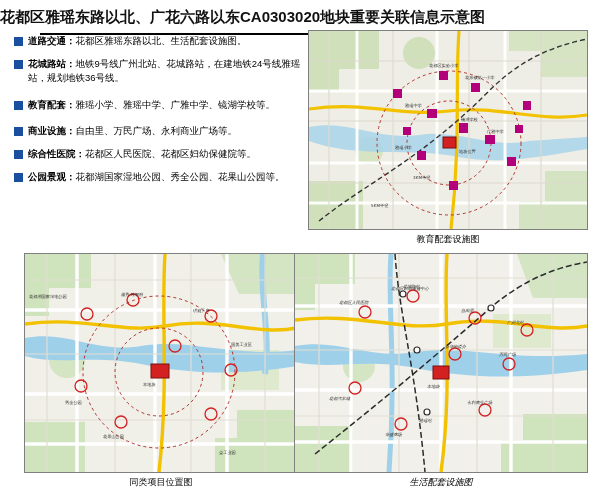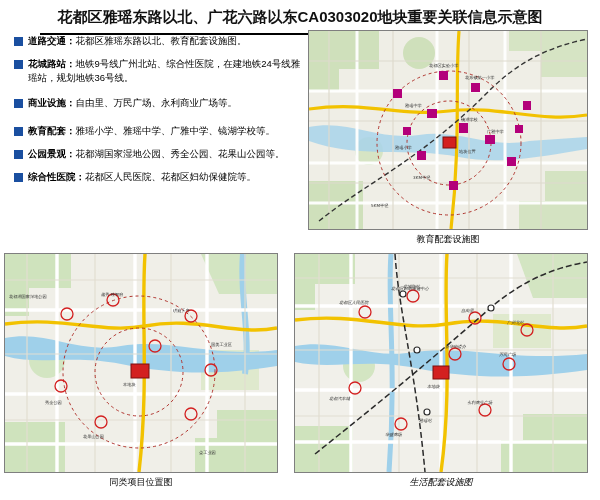--- a/index.html
+++ b/index.html
@@ -8,21 +8,21 @@
     background:#ffffff;
     font-family:"Liberation Sans","DejaVu Sans",sans-serif;
     color:#000;
     overflow:hidden;
     position:relative;
   }
   .page{width:600px;height:500px;position:relative;}
 
   
   .title{
-    text-align:center;
+    text-align:left;
     font-size:15px;
     font-weight:bold;
     letter-spacing:0px;
     padding-top:8px;
     padding-bottom:4px;
     color:#111;
   }
   .title-underline{
     width:520px;height:1.5px;background:#000;margin:2px auto 0 auto;
   }
@@ -50,21 +50,21 @@
   
   .panel{position:absolute;}
   .panel .frame{border:1px solid #7f7f7f;overflow:hidden;position:relative;background:#e8ecdf;}
   .panel .cap{
     text-align:center;font-size:9px;margin-top:3px;color:#000;
   }
 
   #panel-edu{left:308px;top:30px;}
   #panel-edu .frame{width:278px;height:198px;}
 
-  #panel-proj{left:4px;top:253px;}
+  #panel-proj{left:24px;top:253px;}
   #panel-proj .frame{width:272px;height:218px;}
 
   #panel-life{left:294px;top:253px;font-style:italic;}
   #panel-life .frame{width:292px;height:218px;}
 
   
   .mapsvg{position:absolute;left:0;top:0;}
 </style>
 </head>
 <body>
@@ -74,56 +74,56 @@
   <div>
     <div class="title">花都区雅瑶东路以北、广花六路以东CA0303020地块重要关联信息示意图</div>
     <div class="title-underline"></div>
   </div>
 
   <div class="info-block">
 
     <div class="info-row">
       <div class="bullet"></div>
       <div class="info-text">
-        <span class="lbl">道路交通：</span><span>花都区雅瑶东路以北、教育配套设施图。</span>
+        <span class="lbl">道路交通：</span><span>花都区雅瑶东路以北、生活配套设施图。</span>
       </div>
     </div>
 
     <div class="info-row">
       <div class="bullet"></div>
       <div class="info-text">
-        <span class="lbl">花城路站：</span><span>地铁9号线广州北站、综合性医院，在建地铁24号线雅瑶站，规划地铁36号线。</span>
+        <span class="lbl">花城路站：</span><span>地铁9号线广州北站、花城路站，在建地铁24号线雅瑶站，规划地铁36号线。</span>
+      </div>
+    </div>
+
+    <div class="info-row" style="margin-top:14px;">
+      <div class="bullet"></div>
+      <div class="info-text">
+        <span class="lbl">教育配套：</span><span>雅瑶小学、雅瑶中学、广雅中学、镜湖学校等。</span>
       </div>
     </div>
 
     <div class="info-row" style="margin-top:12px;">
       <div class="bullet"></div>
       <div class="info-text">
         <span class="lbl">商业设施：</span><span>自由里、万民广场、永利商业广场等。</span>
       </div>
     </div>
 
-    <div class="info-row" style="margin-top:14px;">
-      <div class="bullet"></div>
-      <div class="info-text">
-        <span class="lbl">教育配套：</span><span>雅瑶小学、雅瑶中学、广雅中学、镜湖学校等。</span>
-      </div>
-    </div>
-
     <div class="info-row">
       <div class="bullet"></div>
       <div class="info-text">
+        <span class="lbl">综合性医院：</span><span>花都区人民医院、花都区妇幼保健院等。</span>
+      </div>
+    </div>
+
+    <div class="info-row">
+      <div class="bullet"></div>
+      <div class="info-text">
         <span class="lbl">公园景观：</span><span>花都湖国家湿地公园、秀全公园、花果山公园等。</span>
-      </div>
-    </div>
-
-    <div class="info-row">
-      <div class="bullet"></div>
-      <div class="info-text">
-        <span class="lbl">综合性医院：</span><span>花都区人民医院、花都区妇幼保健院等。</span>
       </div>
     </div>
 
 
   </div>
 
   <div class="panel" id="panel-edu">
     <div class="frame">
       <svg class="mapsvg" width="278" height="198" viewBox="0 0 278 198">
         <rect x="0" y="0" width="278" height="198" fill="#efeee6"></rect>

